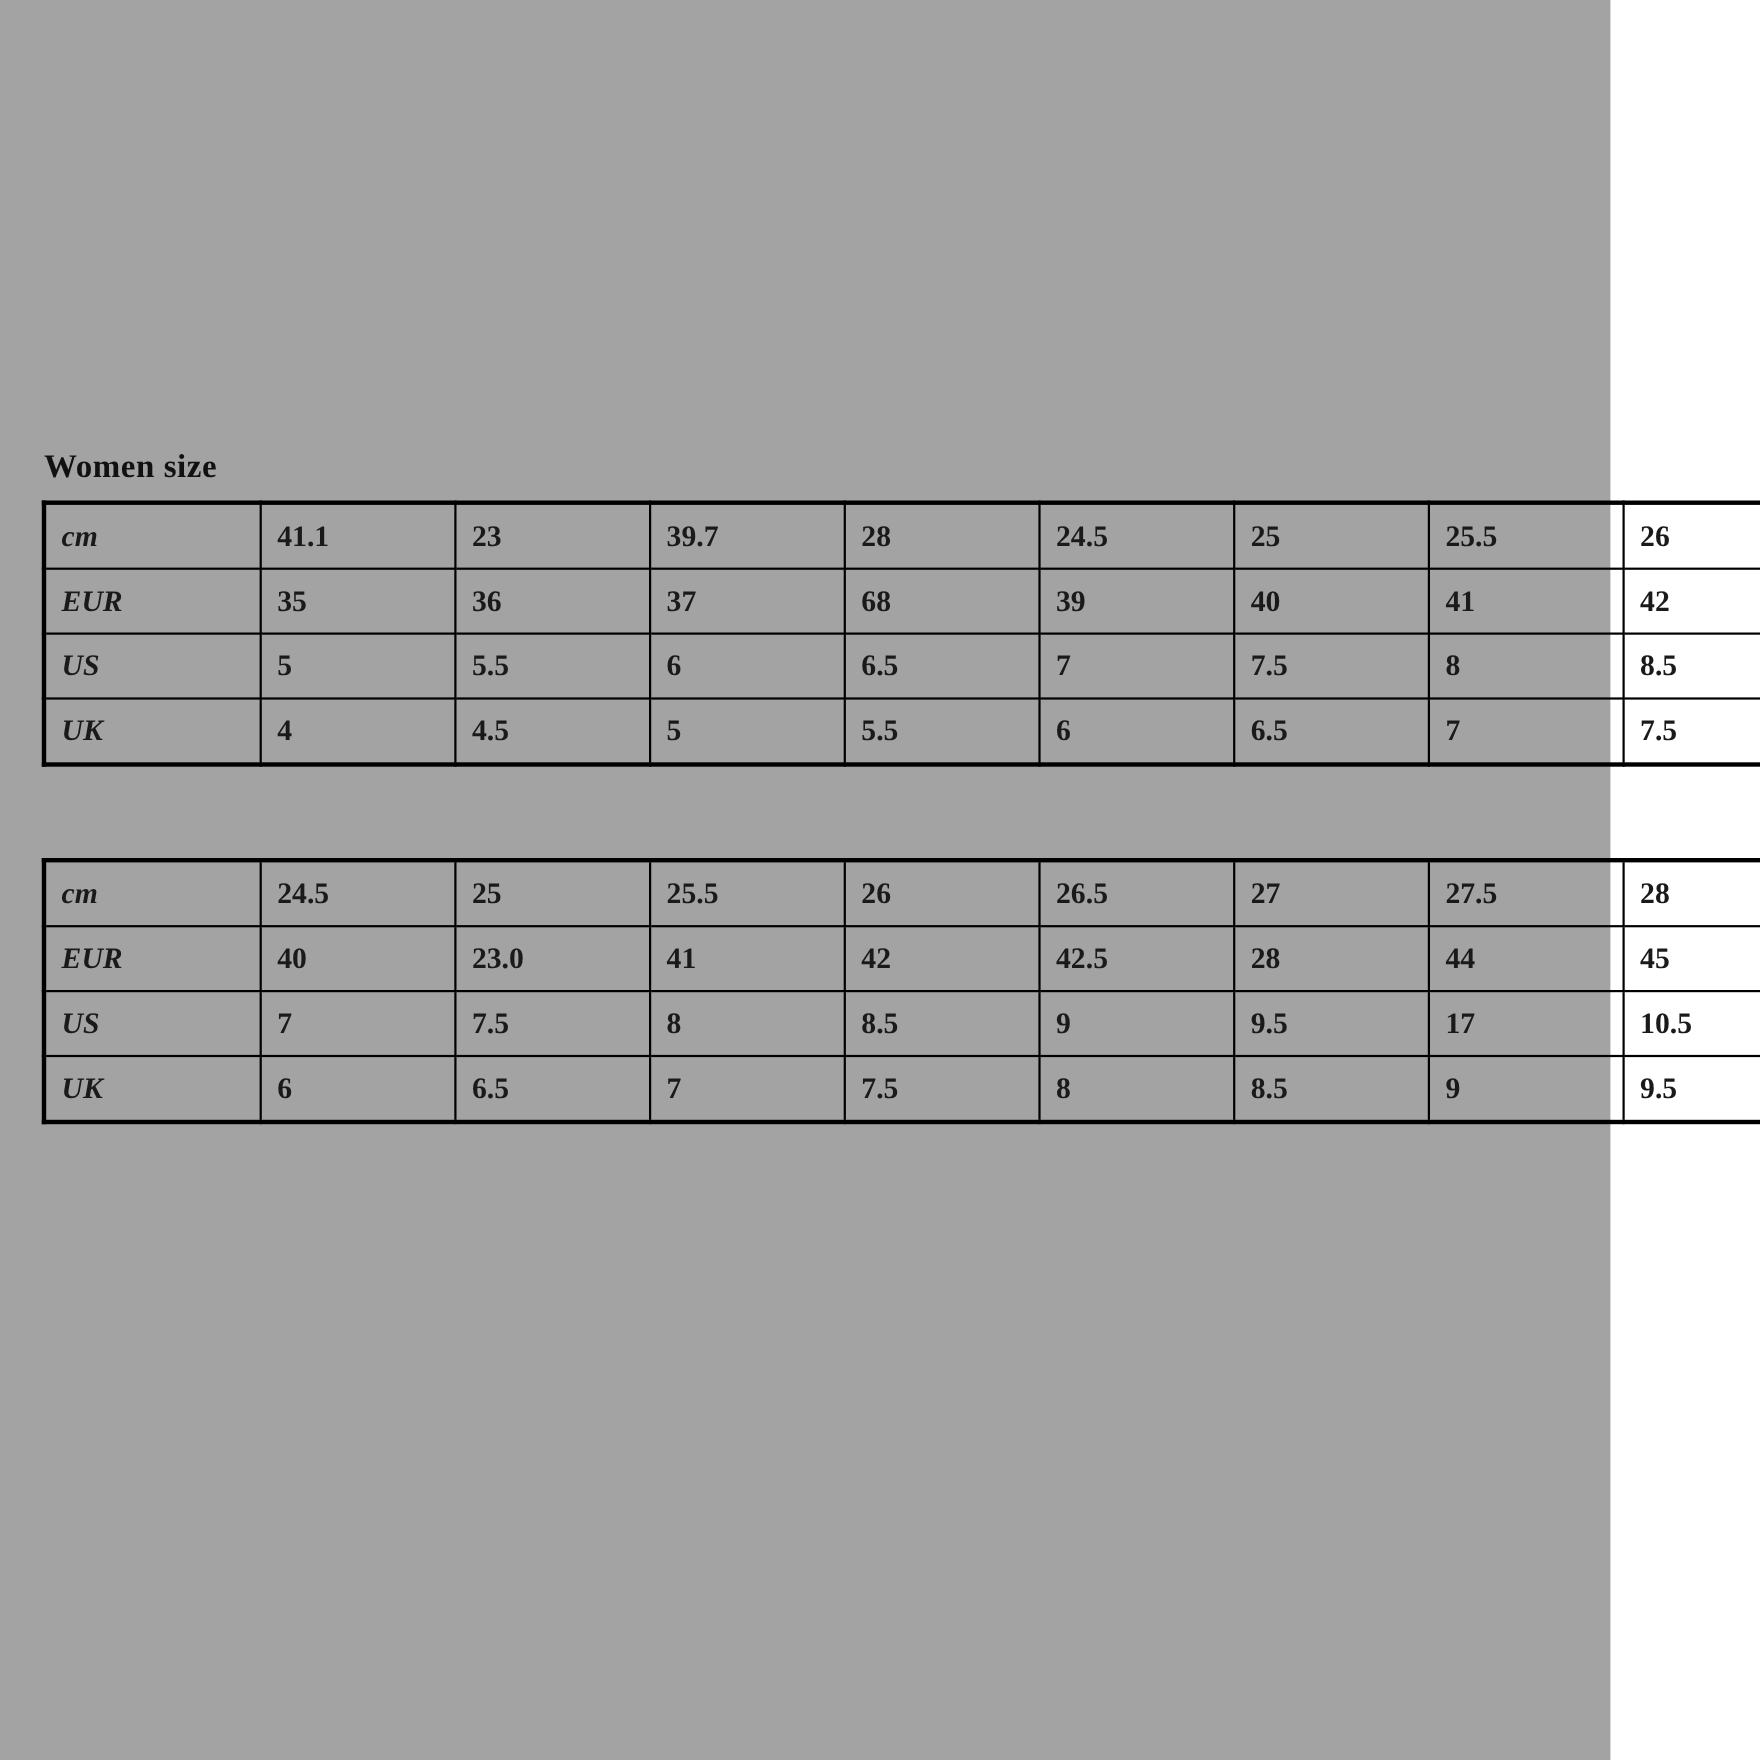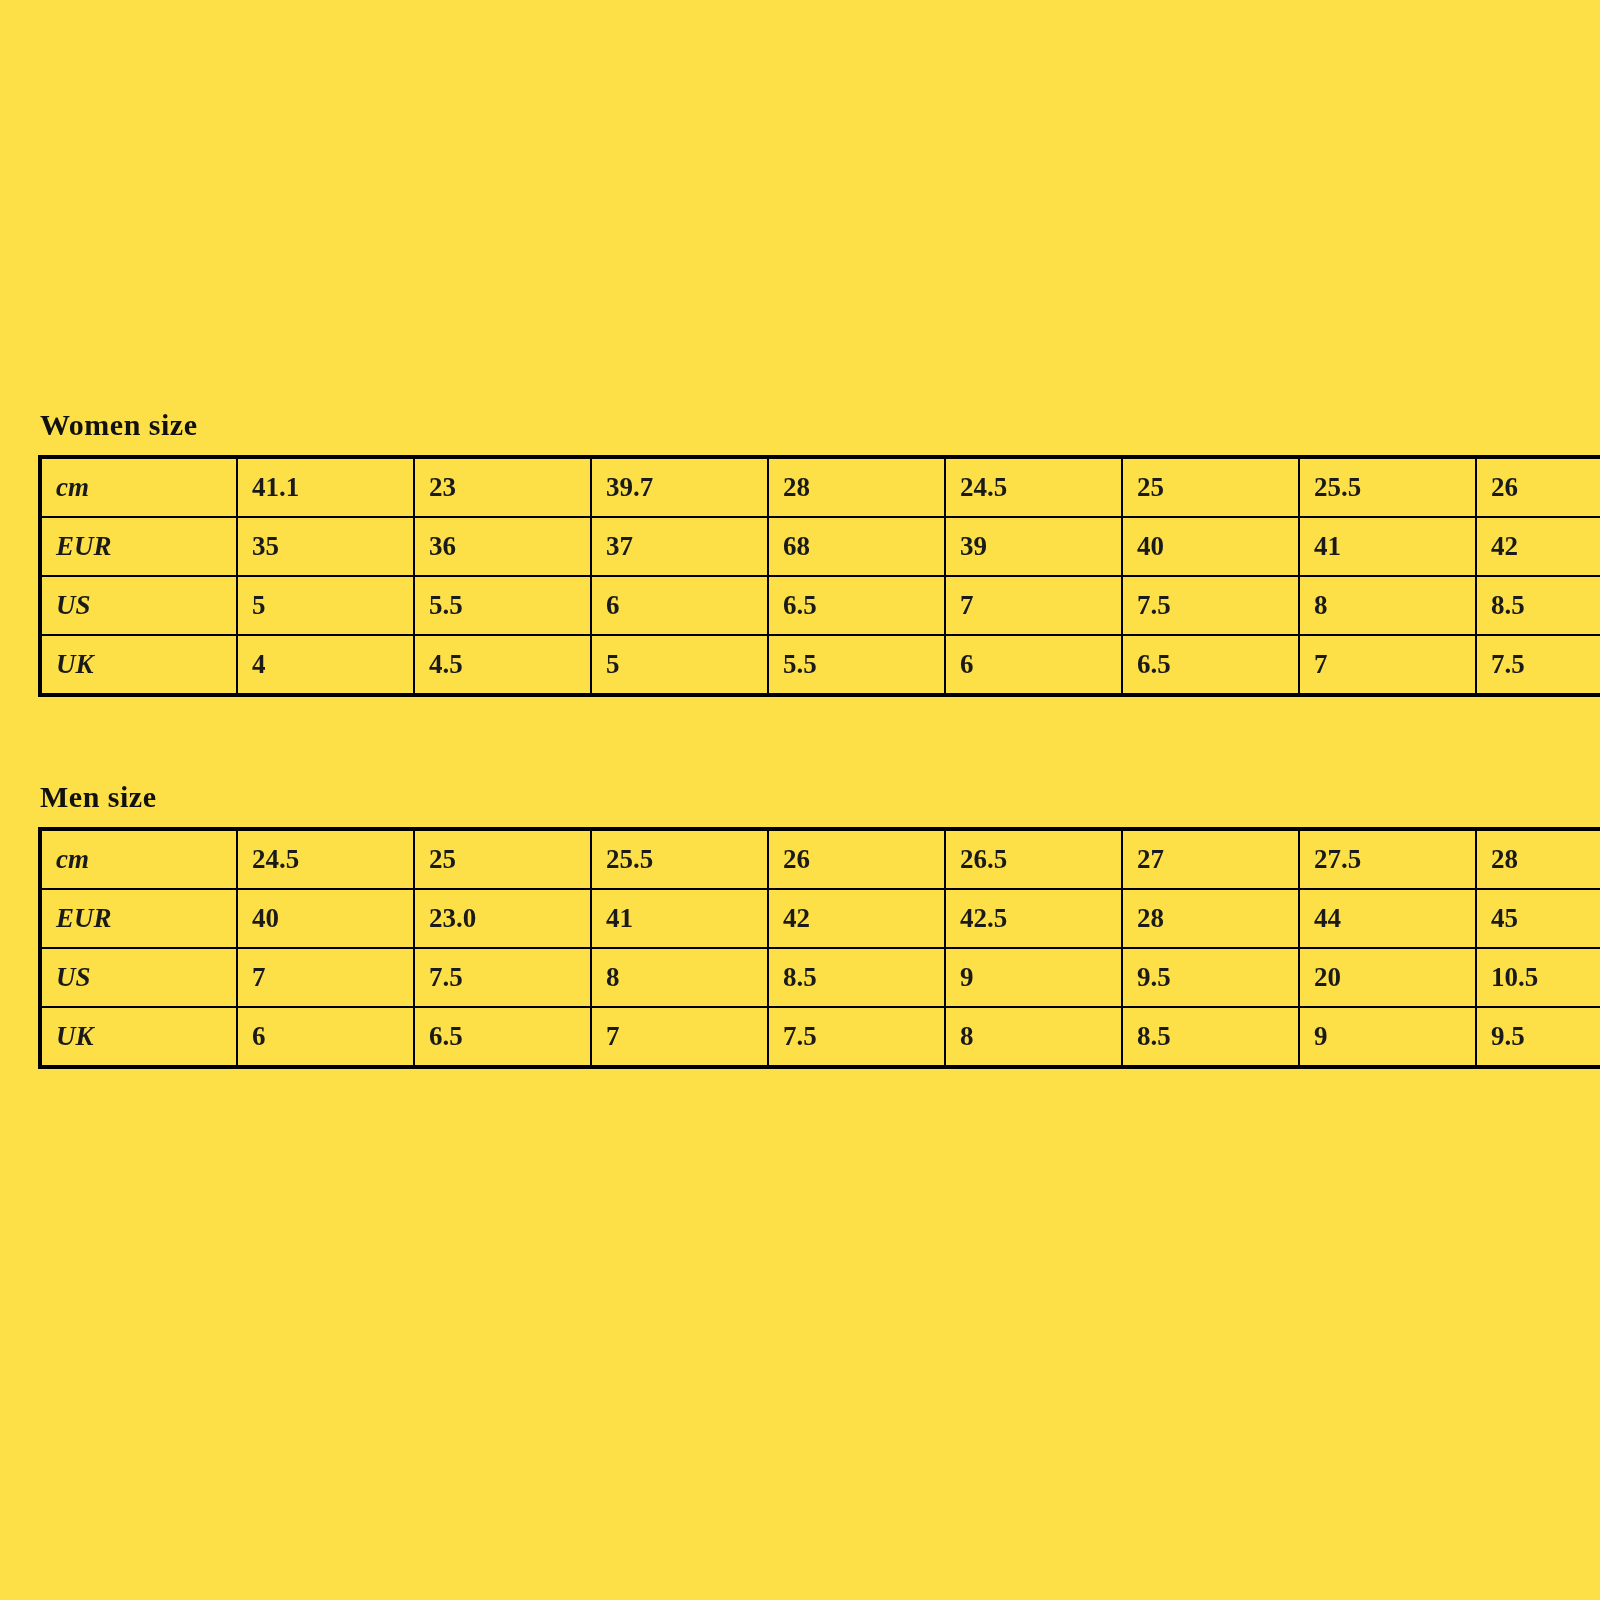--- a/index.html
+++ b/index.html
@@ -9,23 +9,23 @@
   }
   body {
     width: 1600px;
     height: 1600px;
     font-family: "Liberation Serif", serif;
     color: #000000;
     overflow: hidden;
   }
   .page {
     position: relative;
-    width: 1600px;
+    width: 1464px;
     height: 1600px;
-    background: #fde047;
+    background: #a3a3a3;
   }
   .section {
     position: absolute;
     left: 38px;
     width: 1470px;
   }
   #women-section { top: 408px; }
   #men-section { top: 780px; }
 
   .section-title {
@@ -115,21 +115,20 @@
           <td class="value-cell">6</td>
           <td class="value-cell">6.5</td>
           <td class="value-cell">7</td>
           <td class="value-cell">7.5</td>
         </tr>
       </tbody>
     </table>
   </div>
 
   <div class="section" id="men-section">
-    <div class="section-title">Men size</div>
     <table class="size-table">
       <tbody>
         <tr>
           <td class="label-cell">cm</td>
           <td class="value-cell">24.5</td>
           <td class="value-cell">25</td>
           <td class="value-cell">25.5</td>
           <td class="value-cell">26</td>
           <td class="value-cell">26.5</td>
           <td class="value-cell">27</td>
@@ -148,21 +147,21 @@
           <td class="value-cell">45</td>
         </tr>
         <tr>
           <td class="label-cell">US</td>
           <td class="value-cell">7</td>
           <td class="value-cell">7.5</td>
           <td class="value-cell">8</td>
           <td class="value-cell">8.5</td>
           <td class="value-cell">9</td>
           <td class="value-cell">9.5</td>
-          <td class="value-cell">20</td>
+          <td class="value-cell">17</td>
           <td class="value-cell">10.5</td>
         </tr>
         <tr>
           <td class="label-cell">UK</td>
           <td class="value-cell">6</td>
           <td class="value-cell">6.5</td>
           <td class="value-cell">7</td>
           <td class="value-cell">7.5</td>
           <td class="value-cell">8</td>
           <td class="value-cell">8.5</td>

